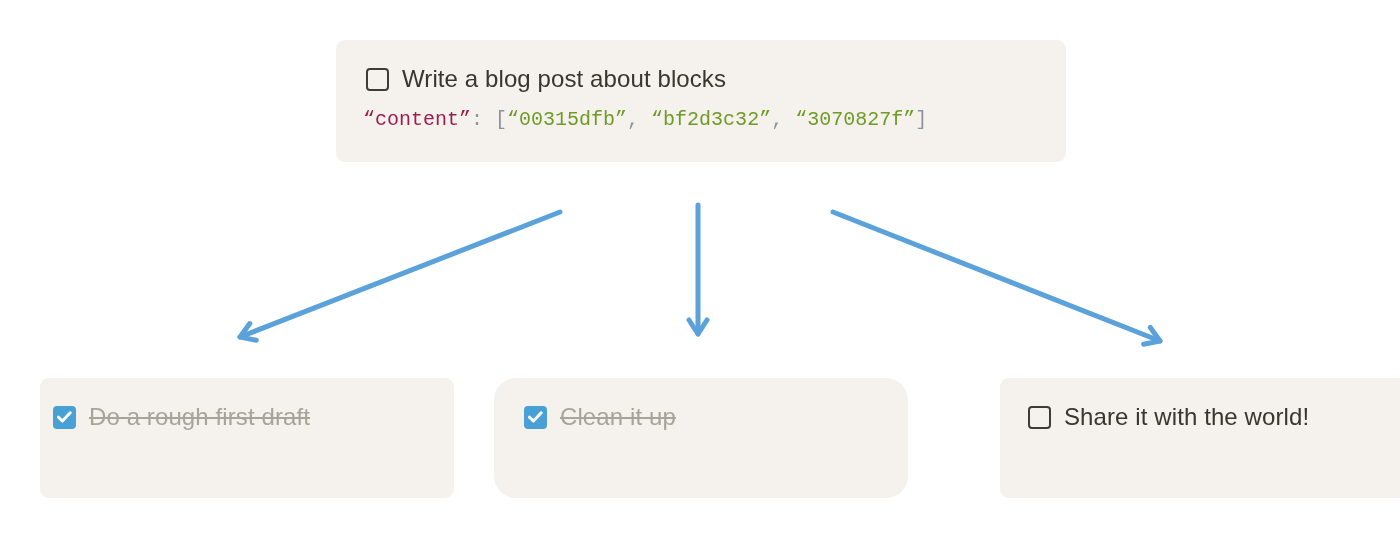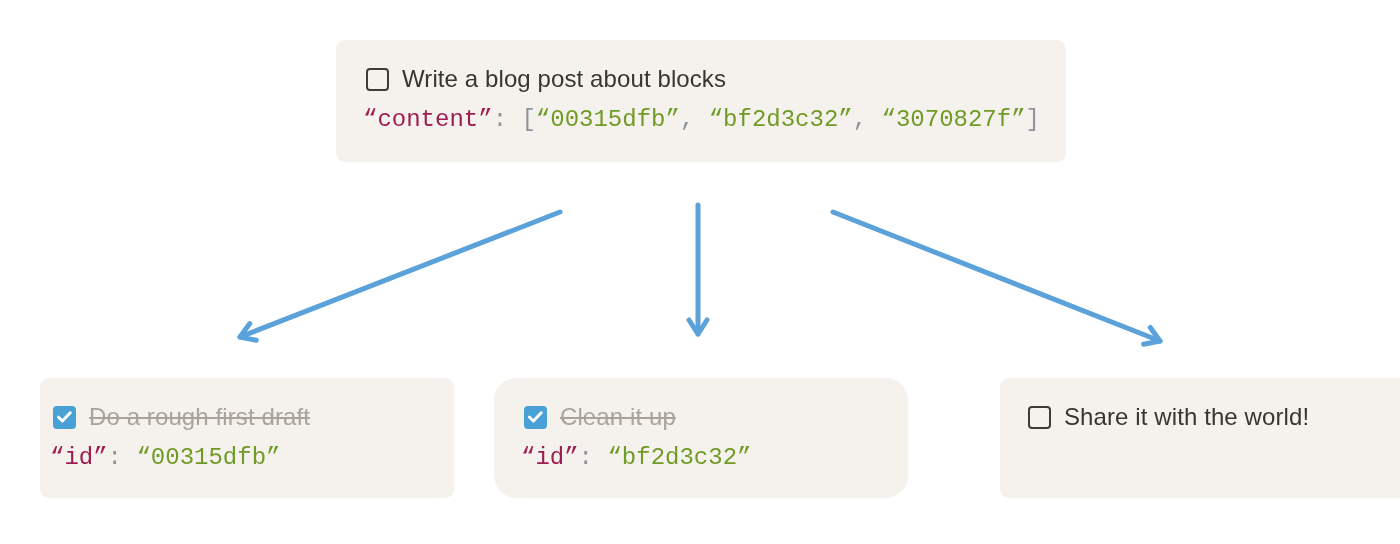--- a/index.html
+++ b/index.html
@@ -86,21 +86,21 @@
     color: var(--task-text, #38362f);
     white-space: nowrap;
   }
   .task-row.done .task-label {
     color: var(--done-text, #a8a49c);
     text-decoration: line-through;
     text-decoration-thickness: 2px;
   }
   .code {
     font-family: "Liberation Mono", "DejaVu Sans Mono", monospace;
-    font-size: 24px;
+    font-size: 20px;
     line-height: 30px;
     white-space: pre;
     margin-left: -3px;
   }
   .ck { color: var(--code-key, #9e1c50); }
   .cs { color: var(--code-string, #6f9b26); }
   .cp { color: var(--code-punct, #8d949d); }
 </style>
 </head>
 <body>
@@ -130,33 +130,31 @@
 
   <div class="card child child-0">
     <div class="task-row done">
       <span class="checkbox checked">
         <svg class="check-glyph" width="15" height="12" viewBox="0 0 15 12">
           <path d="M1.5 6.2 L5.4 10 L13.2 1.8" fill="none" stroke="#ffffff" stroke-width="3" stroke-linecap="round" stroke-linejoin="round"></path>
         </svg>
       </span>
       <span class="task-label">Do a rough first draft</span>
     </div>
-    <div class="code"><span class="ck">“id”</span><span class="cp">: </span><span class="cs">“00315dfb”</span></div>
   </div>
 
   <div class="card child child-1">
     <div class="task-row done">
       <span class="checkbox checked">
         <svg class="check-glyph" width="15" height="12" viewBox="0 0 15 12">
           <path d="M1.5 6.2 L5.4 10 L13.2 1.8" fill="none" stroke="#ffffff" stroke-width="3" stroke-linecap="round" stroke-linejoin="round"></path>
         </svg>
       </span>
       <span class="task-label">Clean it up</span>
     </div>
-    <div class="code"><span class="ck">“id”</span><span class="cp">: </span><span class="cs">“bf2d3c32”</span></div>
   </div>
 
   <div class="card child child-2">
     <div class="task-row">
       <span class="checkbox">
         
       </span>
       <span class="task-label">Share it with the world!</span>
     </div>
   </div>

